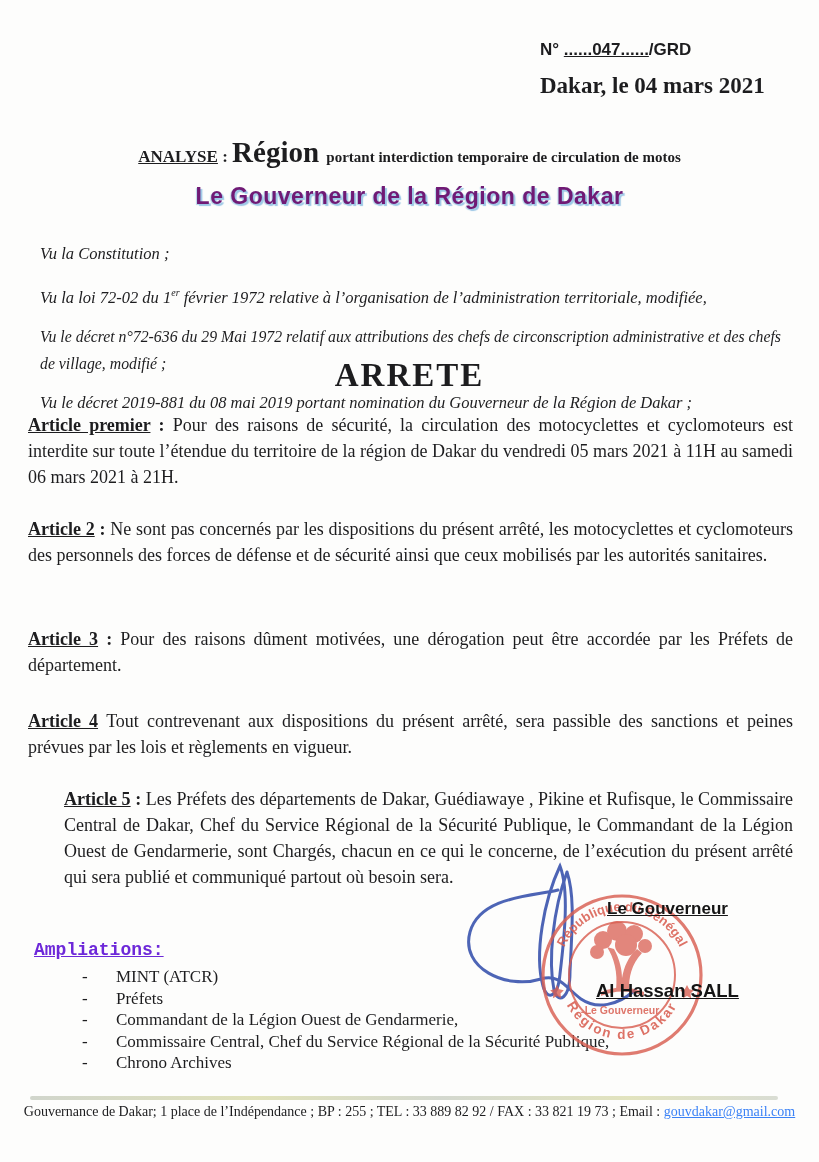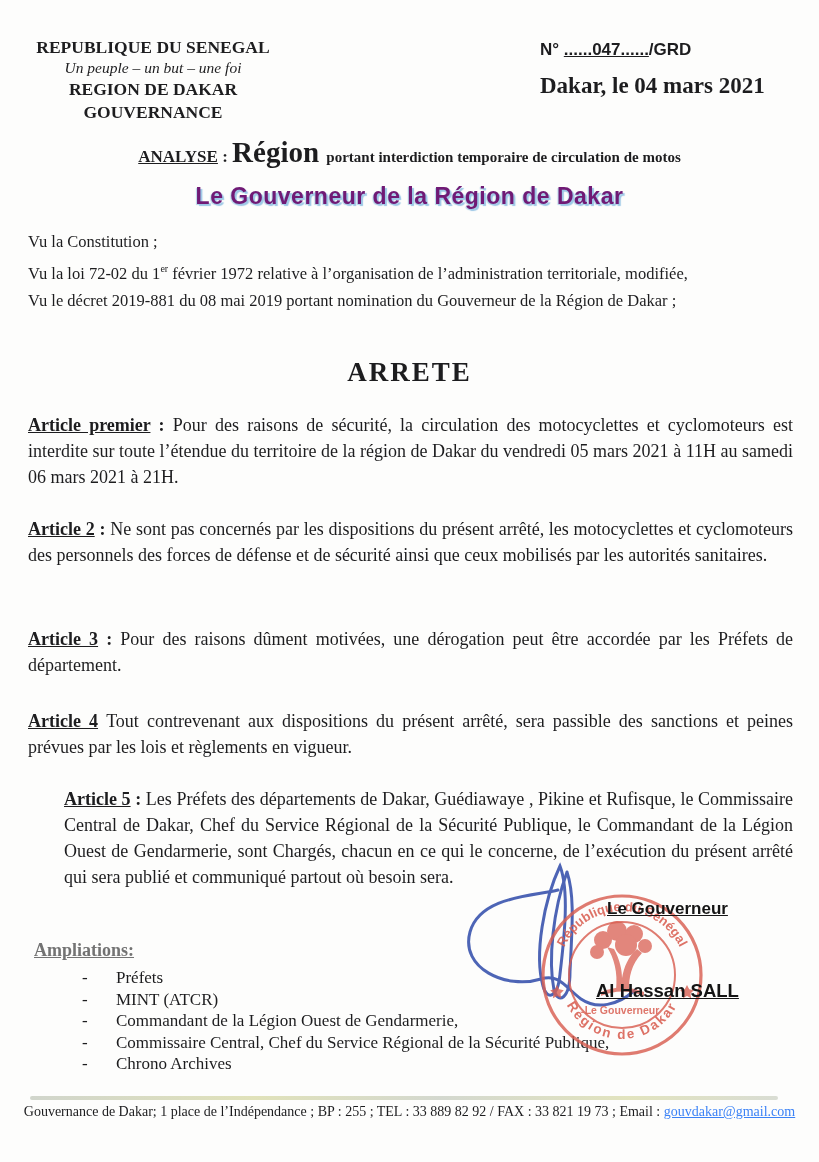--- a/index.html
+++ b/index.html
@@ -24,80 +24,75 @@
   .analyse .rest{font-weight:bold;font-size:15px;}
 
   
   .doc-title{left:0;top:183px;width:100%;text-align:center;
      font-family:"Liberation Sans",sans-serif;font-weight:bold;font-size:23px;
      color:#701a75;letter-spacing:.5px;
      text-shadow:2px 2px 1px #9cc7e6,-1px 1px 1px #b4d6ea;}
 
   
   .vu{left:28px;right:26px;top:228px;font-size:16.5px;line-height:27px;text-align:left;}
-  .vu p{margin:0;}
+  .vu p{margin:12px;font-style:italic;}
   .vu .small{font-size:15.8px;text-align:justify;}
   .vu sup{font-size:10px;}
 
-  .arrete{left:0;top:357px;width:100%;text-align:center;font-size:27px;font-weight:600;letter-spacing:2px;}
+  .arrete{left:0;top:357px;width:100%;text-align:center;font-size:33px;font-weight:600;letter-spacing:2px;}
 
   
   .article{left:28px;right:26px;font-size:18px;line-height:26px;text-align:justify;}
   .article .alabel{font-weight:bold;text-decoration:underline;}
   .article .acolon{font-weight:bold;}
   .a1{top:412px;} .a2{top:516px;} .a3{top:626px;} .a4{top:708px;} .a5{top:786px;margin-left:36px;}
 
   
   .sig-ink{left:448px;top:858px;z-index:1;}
   .stamp{left:537px;top:890px;z-index:2;}
   .sig-title{left:607px;top:899px;z-index:3;font-family:"Liberation Sans",sans-serif;
      font-weight:bold;font-size:17px;text-decoration:underline;color:#151515;}
   .sig-name{left:596px;top:980px;z-index:3;font-family:"Liberation Sans",sans-serif;
      font-weight:bold;font-size:18.5px;text-decoration:underline;color:#151515;}
 
   
   .amp{left:34px;top:940px;}
-  .amp h3{margin:0 0 6px 0;font-family:Liberation Serif, serif;font-size:18px;
-     text-decoration:underline;color:#737373;}
+  .amp h3{margin:0 0 6px 0;font-family:Liberation Mono, monospace;font-size:18px;
+     text-decoration:underline;color:#6d28d9;}
   .amp ul{margin:0;padding:0;list-style:none;font-size:17px;line-height:21.5px;}
   .amp li{padding-left:82px;position:relative;}
   .amp li::before{content:"-";position:absolute;left:48px;}
 
   
   .divider{left:30px;top:1096px;width:748px;height:4px;border-radius:2px;opacity:.75;
      background:linear-gradient(90deg,#c2c8bc,#d7d9a4 30%,#c6ccc0 55%,#d9dbaa 80%,#cdd2c6);}
   .footer{left:0;top:1104px;width:100%;text-align:center;font-size:14px;color:#1c1c1e;}
   .footer .email{color:#3b82f6;text-decoration:underline;cursor:pointer;}
 </style>
 </head>
 <body>
 
 <div class="page">
 
-  <div class="abs hdr-left">
-    <div class="b">REPUBLIQUE DU SENEGAL</div>
-    <div class="motto">Un peuple – un but – une foi</div>
-    <div class="b">REGION DE DAKAR</div>
-    <div class="b">GOUVERNANCE</div>
-  </div>
 
   <div class="abs hdr-right">
     <div class="num-line"><span>N° </span><span class="num-dots">......047......</span><span>/GRD</span></div>
     <div class="date-line">Dakar, le 04 mars 2021</div>
   </div>
 
   <div class="abs analyse">
     <span class="lbl">ANALYSE</span><span class="sep"> : </span><span class="big">Région </span><span class="rest">portant interdiction temporaire de circulation de motos</span>
   </div>
 
   <div class="abs doc-title">Le Gouverneur de la Région de Dakar</div>
 
   <div class="abs vu">
     <p>Vu la Constitution ;</p>
     <p><span>Vu la loi 72-02 du 1</span><sup>er</sup><span> février 1972 relative à l’organisation de l’administration territoriale, modifiée,</span></p>
+    <p class="small">Vu le décret n°72-636 du 29 Mai 1972 relatif aux attributions des chefs de circonscription administrative et des chefs de village, modifié ;</p>
     <p>Vu le décret 2019-881 du 08 mai 2019 portant nomination du Gouverneur de la Région de Dakar ;</p>
   </div>
 
   <div class="abs arrete">ARRETE</div>
 
   <div class="abs article a1">
     <span class="alabel">Article premier</span><span class="acolon"> : </span><span>Pour des raisons de sécurité, la circulation des motocyclettes et cyclomoteurs est interdite sur toute l’étendue du territoire de la région de Dakar du vendredi 05 mars 2021 à 11H au samedi 06 mars 2021 à 21H.</span>
   </div>
   <div class="abs article a2">
     <span class="alabel">Article 2</span><span class="acolon"> : </span><span>Ne sont pas concernés par les dispositions du présent arrêté, les motocyclettes et cyclomoteurs des personnels des forces de défense et de sécurité ainsi que ceux mobilisés par les autorités sanitaires.</span>
@@ -151,22 +146,22 @@
     </g>
     <text x="85" y="124" text-anchor="middle" fill="#d95f52" font-size="10.5" font-weight="bold" opacity="0.85" font-family="Liberation Sans, sans-serif">Le Gouverneur</text>
   </svg>
 
   <div class="abs sig-title">Le Gouverneur</div>
   <div class="abs sig-name">Al Hassan SALL</div>
 
   <div class="abs amp">
     <h3>Ampliations:</h3>
     <ul>
+      <li>MINT (ATCR)</li>
       <li>Préfets</li>
-      <li>MINT (ATCR)</li>
       <li>Commandant de la Légion Ouest de Gendarmerie,</li>
       <li>Commissaire Central, Chef du Service Régional de la Sécurité Publique,</li>
       <li>Chrono Archives</li>
     </ul>
   </div>
 
   <div class="abs divider"></div>
   <div class="abs footer">
     <span>Gouvernance de Dakar; 1 place de l’Indépendance ; BP : 255 ; TEL : 33 889 82 92 / FAX : 33 821 19 73 ; Email : </span><span class="email">gouvdakar@gmail.com</span>
   </div>

